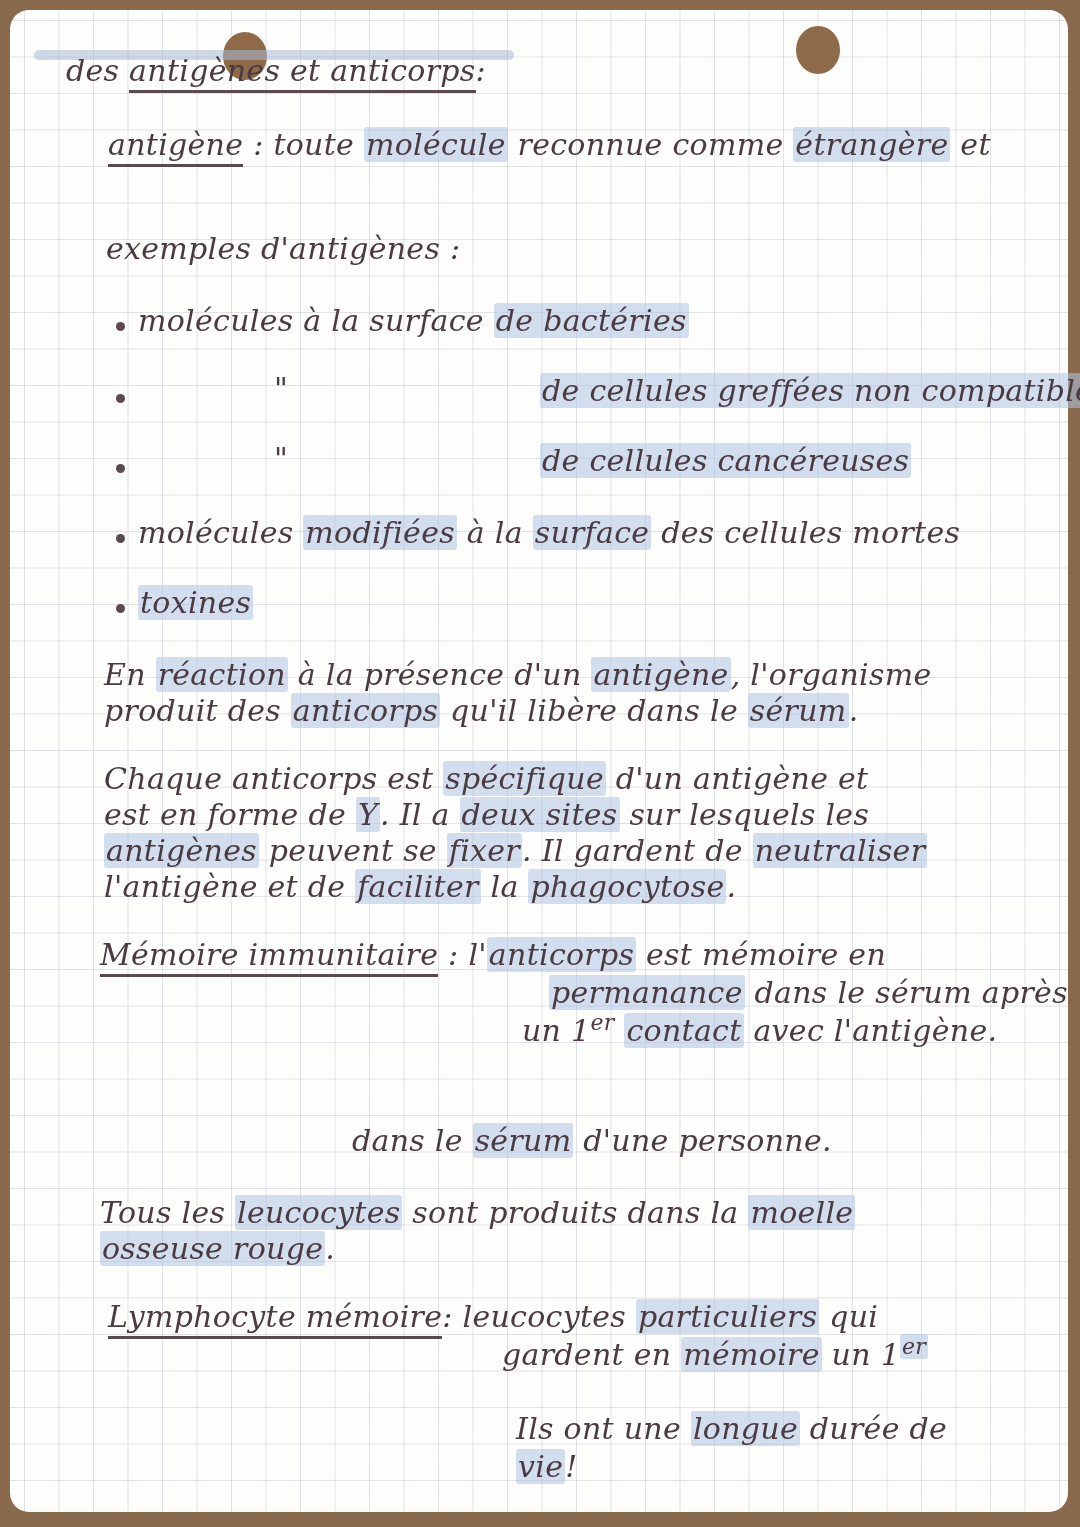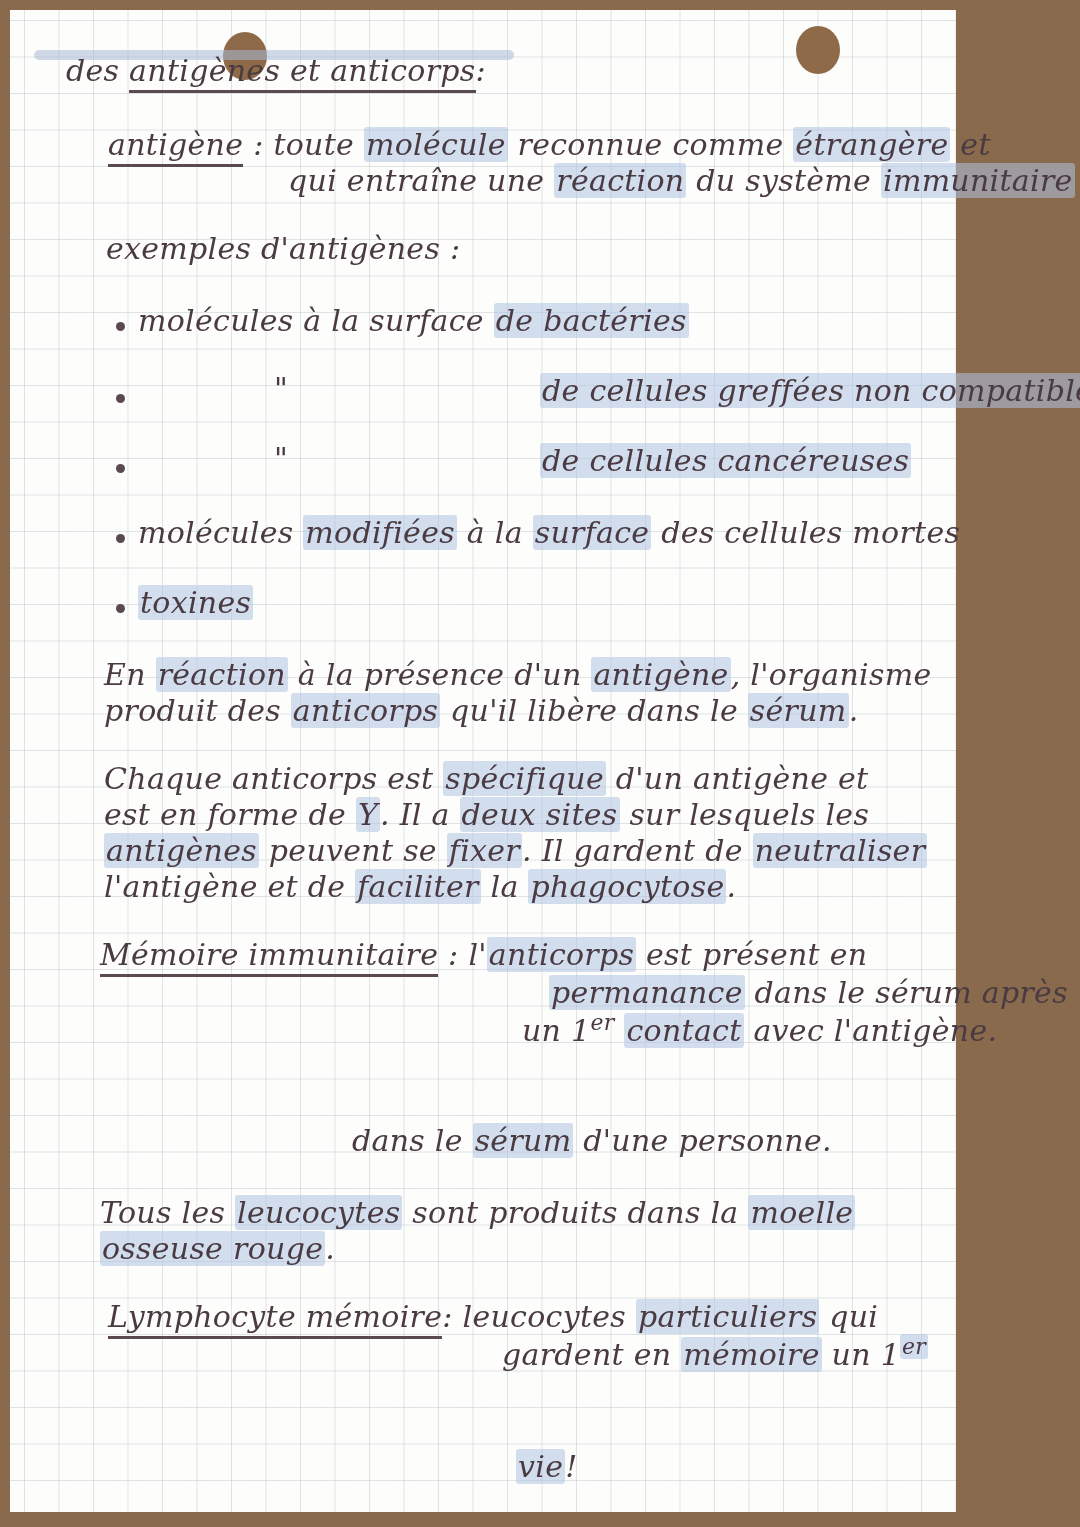--- a/index.html
+++ b/index.html
@@ -4,27 +4,28 @@
 <style>
   html, body { margin: 0; padding: 0; }
   body {
     width: 1080px; height: 1527px;
     background: #8a6a4c;
     position: relative; overflow: hidden;
     font-family: "DejaVu Serif", serif;
   }
   .page {
     position: absolute; left: 10px; top: 10px;
-    width: 946px; height: 1502px;
+    width: 1058px; height: 1502px;
     background-color: #fdfdfb;
     background-image:
       linear-gradient(to right, rgba(150,160,175,0.28) 1px, transparent 1px),
       linear-gradient(to bottom, rgba(150,160,175,0.28) 1px, transparent 1px);
     background-size: 34.5px 36.5px;
     background-position: 14px 10px;
+    border-radius: 19px;
   }
   .hole {
     position: absolute; width: 44px; height: 48px; border-radius: 50%;
     background: #8e6a48;
   }
   .ink {
     position: absolute; color: #4a3b42;
     font-family: "DejaVu Serif", serif; font-style: italic;
     font-size: 30px; line-height: 34px; white-space: nowrap;
     letter-spacing: 0.3px;
@@ -59,26 +60,20 @@
   </div>
 
   <div class="ink" style="left:98px; top:118px;">
     <span class="ul">antigène</span>
     <span>:</span>
     <span>toute</span>
     <span class="hl">molécule</span>
     <span>reconnue comme</span>
     <span class="hl">étrangère</span>
     <span>et</span>
-  </div>
-  <div class="ink" style="left:278px; top:154px;">
-    <span>qui entraîne une</span>
-    <span class="hl">réaction</span>
-    <span>du système</span>
-    <span class="hl">immunitaire</span>
   </div>
 
   <div class="ink" style="left:96px; top:222px;">exemples d'antigènes :</div>
 
   <div class="bullet" style="left:106px; top:312px;"></div>
   <div class="ink" style="left:128px; top:294px;">
     <span>molécules à la surface</span>
     <span class="hl">de bactéries</span>
   </div>
 
@@ -142,21 +137,21 @@
     <span>l'antigène et de</span>
     <span class="hl">faciliter</span>
     <span>la</span>
     <span class="hl">phagocytose</span><span>.</span>
   </div>
 
   <div class="ink" style="left:90px; top:928px;">
     <span class="ul">Mémoire immunitaire</span>
     <span>:</span>
     <span>l'</span><span class="hl">anticorps</span>
-    <span>est présent en</span>
+    <span>est mémoire en</span>
   </div>
   <div class="ink" style="left:500px; top:966px;padding-left:39px;">
     <span class="hl">permanance</span>
     <span>dans le sérum après</span>
   </div>
   <div class="ink" style="left:512px; top:1004px;">
     <span>un 1</span><span class="small">er</span>
     <span class="hl">contact</span>
     <span>avec l'antigène.</span>
   </div>
@@ -181,17 +176,22 @@
     <span class="ul">Lymphocyte mémoire</span><span>:</span>
     <span>leucocytes</span>
     <span class="hl">particuliers</span>
     <span>qui</span>
   </div>
   <div class="ink" style="left:492px; top:1328px;">
     <span>gardent en</span>
     <span class="hl">mémoire</span>
     <span>un 1</span><span class="small hl">er</span>
   </div>
+  <div class="ink" style="left:506px; top:1402px;">
+    <span>Ils ont une</span>
+    <span class="hl">longue</span>
+    <span>durée de</span>
+  </div>
   <div class="ink" style="left:506px; top:1440px;">
     <span class="hl">vie</span><span>!</span>
   </div>
 
 </div>
 
 </body></html>

